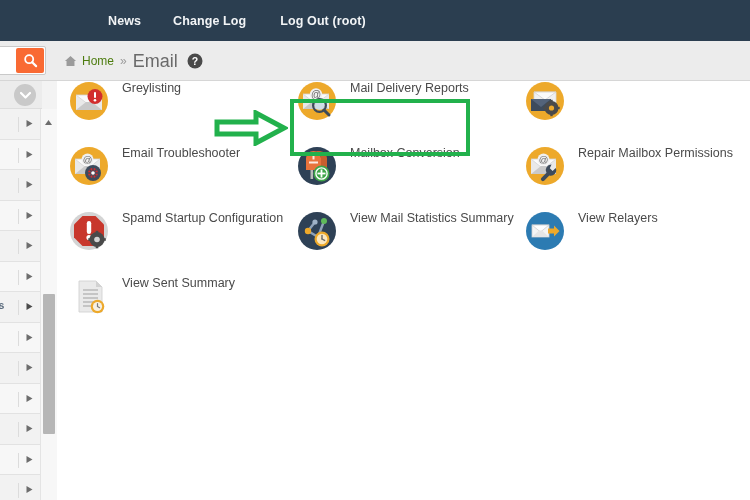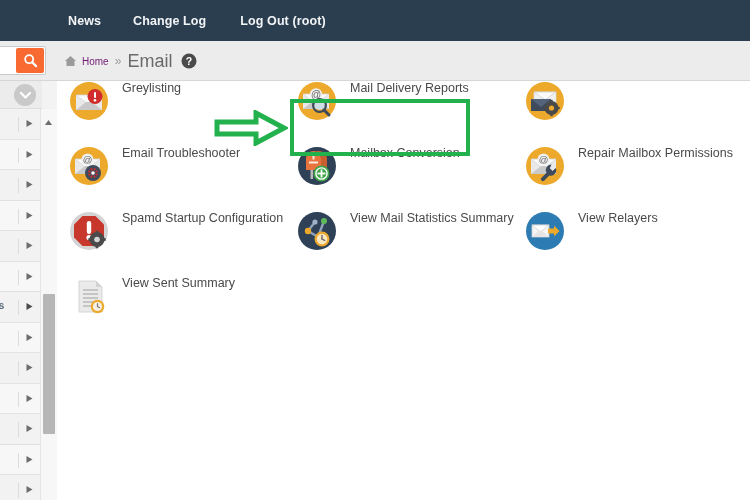--- a/index.html
+++ b/index.html
@@ -8,21 +8,21 @@
     font-family: "Liberation Sans", sans-serif;
     background: #ffffff;
     overflow: hidden;
   }
   .app { position: relative; width: 750px; height: 500px; background:#fff; }
 
   
   .topbar {
     position: absolute; left: 0; top: 0; width: 750px; height: 41px;
     background: #2b3e50;
-    display: flex; align-items: center;
+    display: flex; align-items: center; padding-left: 40px;
   }
   .topnav-item {
     color: #f2f4f6; font-size: 12.5px; font-weight: bold;
     letter-spacing: .1px; white-space: nowrap; cursor: pointer;
   }
   .topnav-news { margin-left: 68px; }
   .topnav-changelog { margin-left: 32px; text-align: right; }
   .topnav-logout { margin-left: 34px; }
 
   
@@ -45,21 +45,21 @@
     background: #f96a33; border: 0; border-radius: 2px;
     display: flex; align-items: center; justify-content: center;
     cursor: pointer;
   }
 
   .breadcrumb {
     position: absolute; left: 64px; top: 0; height: 40px;
     display: flex; align-items: center; gap: 5px;
   }
   .bc-home-icon { display:flex; align-items:center; }
-  .bc-text { font-size: 10px; color: #701a75; }
+  .bc-text { font-size: 12px; color: #4d7c0f; }
   .bc-sep { font-size: 12px; color: #9b9b9b; padding: 0 1px; }
   .bc-current { font-size: 18px; color: #6a6a6a; }
   .bc-help { margin-left: 4px; display:flex; align-items:center; cursor:pointer; }
 
   
   .sidebar {
     position: absolute; left: 0; top: 81px; width: 57px; height: 419px;
     background: #f3f3f3; overflow: hidden;
   }
   .side-collapse {

